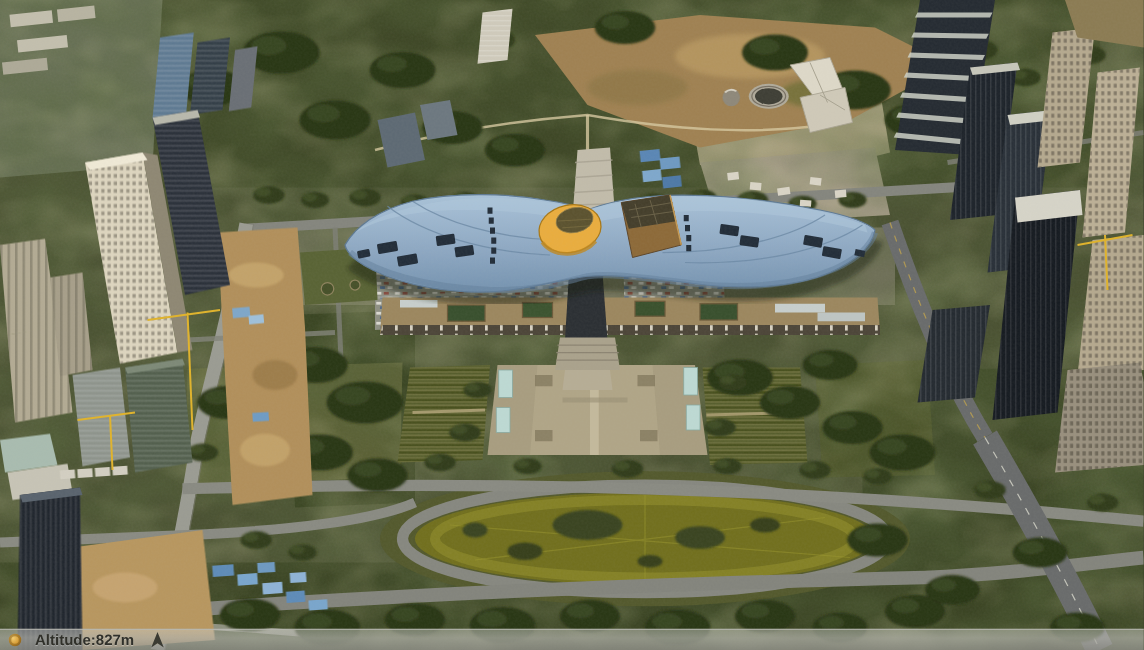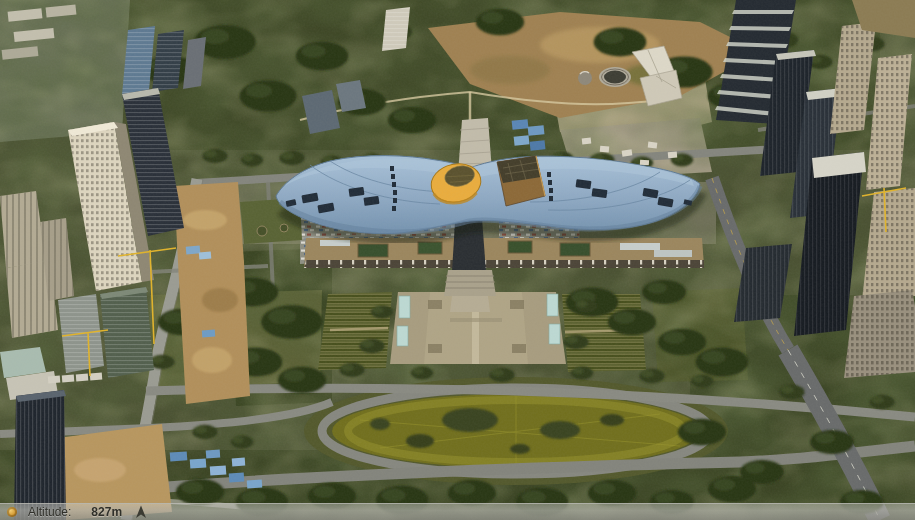--- a/index.html
+++ b/index.html
@@ -5,22 +5,22 @@
   html,body{margin:0;padding:0;background:#222;}
   .screen{position:relative;width:915px;height:520px;overflow:hidden;background:#4b5233;font-family:"Liberation Sans",sans-serif;}
   .scene{position:absolute;left:0;top:0;width:915px;height:520px;display:block;}
   .status-bar{position:absolute;left:0;right:0;bottom:0;height:16px;z-index:5;
     display:flex;align-items:center;
     background:linear-gradient(180deg,rgba(202,202,196,.50) 0%,rgba(178,178,171,.72) 40%,rgba(146,146,140,.80) 100%);
     border-top:1px solid rgba(225,225,218,.45);}
   .alt-icon{width:10px;height:10px;margin-left:7px;border-radius:50%;
     background:radial-gradient(circle at 35% 35%, #f2cc72, #d39a34 55%, #8a5c1a);
     box-shadow:inset 0 0 0 2px rgba(90,60,15,.35);}
-  .alt-label{margin-left:11px;font-size:12px;font-weight:normal;color:#30302a;text-shadow:0 1px 0 rgba(255,255,255,.30);}
-  .alt-value{margin-left:20px;font-size:12px;font-weight:bold;color:#30302a;text-shadow:0 1px 0 rgba(255,255,255,.30);}
+  .alt-label{margin-left:11px;font-size:12px;font-weight:bold;color:#30302a;text-shadow:0 1px 0 rgba(255,255,255,.30);}
+  .alt-value{font-size:12px;font-weight:bold;color:#30302a;text-shadow:0 1px 0 rgba(255,255,255,.30);}
   .north-arrow{margin-left:13px;display:block;}
 </style>
 </head>
 <body>
 
 <div class="screen">
 <svg class="scene" viewBox="0 0 915 520" xmlns="http://www.w3.org/2000/svg">
   <defs>
     <filter id="fB1">
           <feGaussianBlur stdDeviation="1"></feGaussianBlur>

